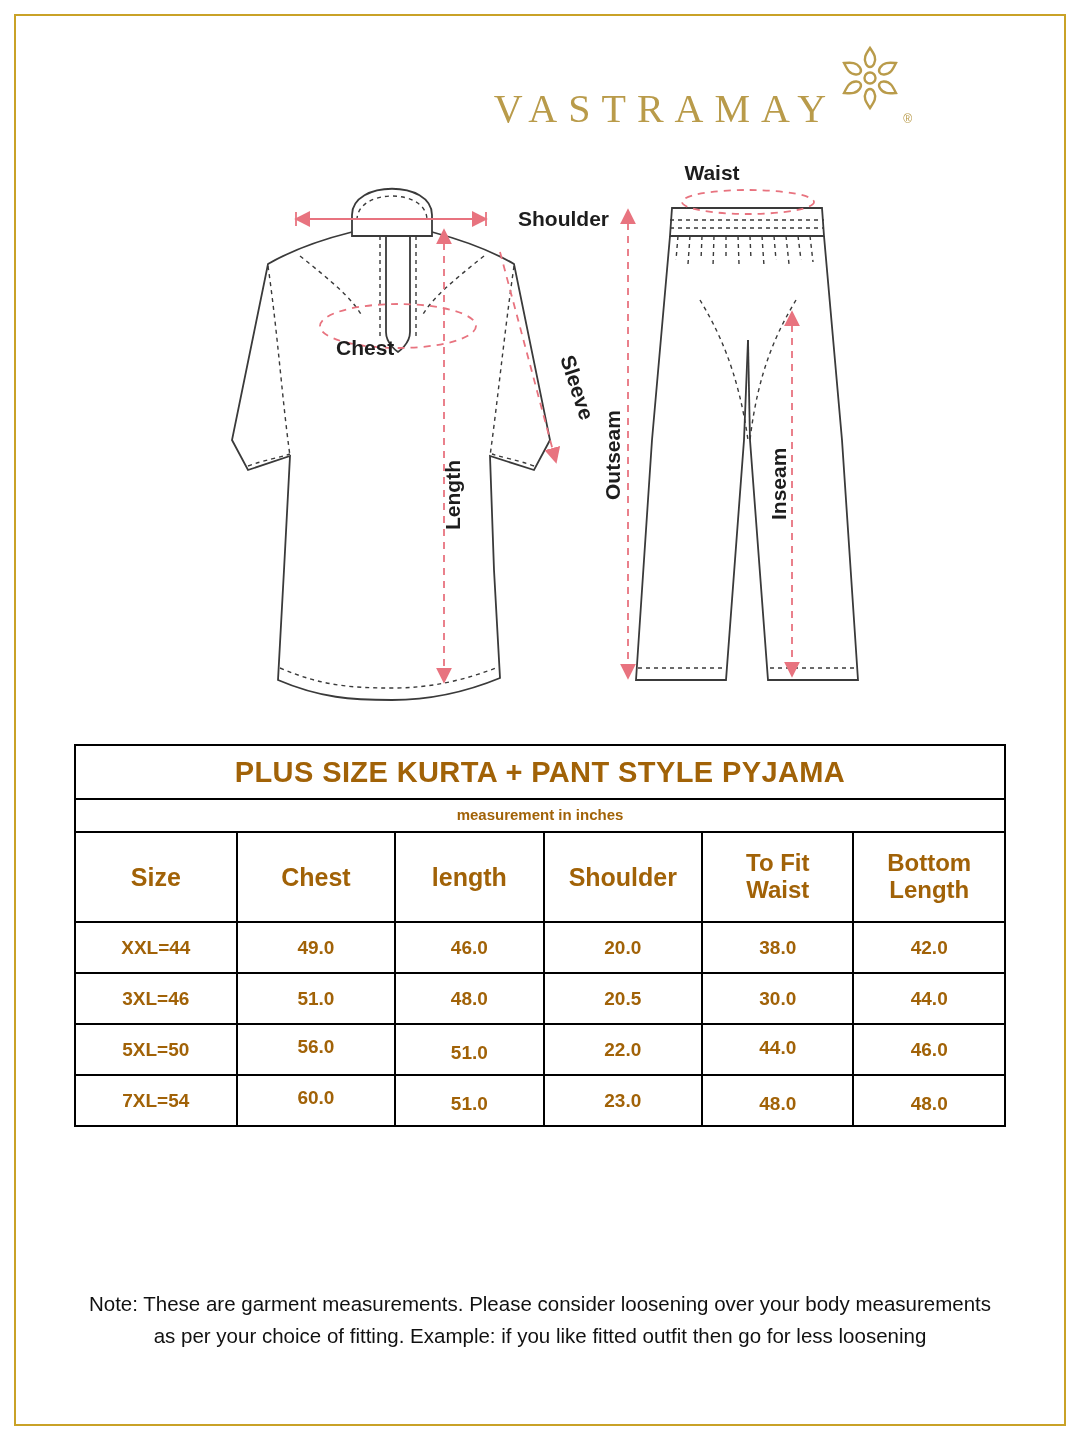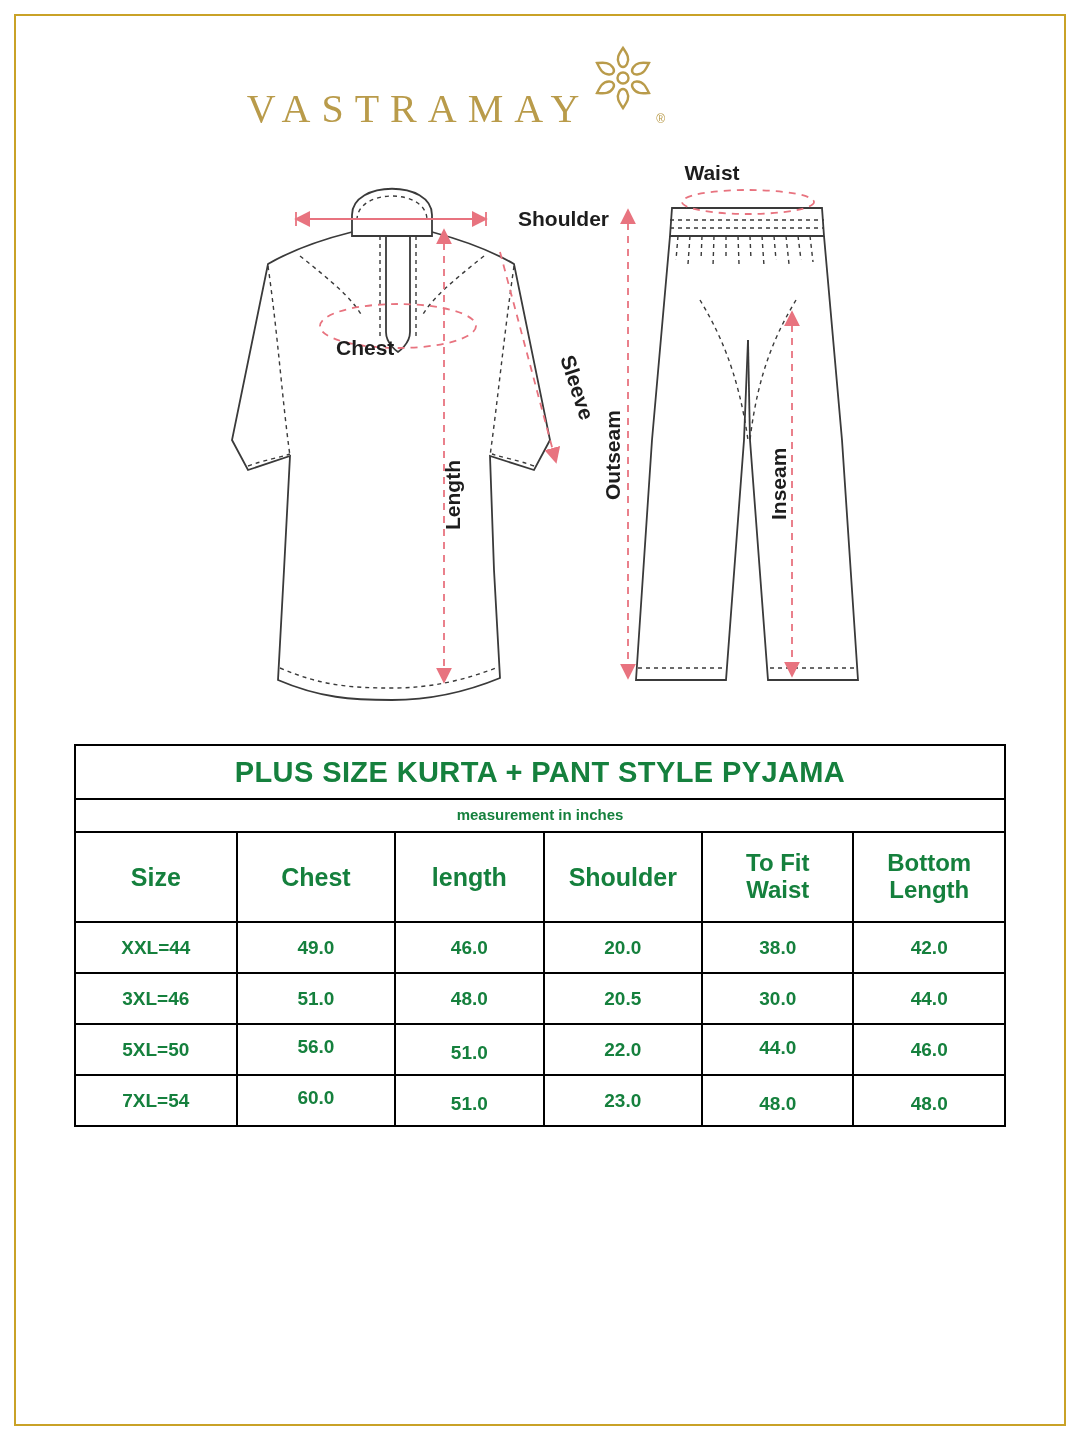--- a/index.html
+++ b/index.html
@@ -26,21 +26,21 @@
     bottom: 14px;
     border: 2px solid #c9a227;
     pointer-events: none;
   }
   
   .brand {
     position: absolute;
     top: 38px;
     left: 0;
     width: 912px;
-    text-align: center;
+    text-align: right;
     height: 90px;
   }
   .brand-wordmark {
     display: inline-block;
     font-family: "Liberation Serif", serif;
     font-size: 40px;
     letter-spacing: 11px;
     color: #b99b4a;
     font-weight: 400;
     vertical-align: bottom;
@@ -78,21 +78,21 @@
     width: 932px;
   }
   table.size-table {
     border-collapse: collapse;
     width: 100%;
     table-layout: fixed;
   }
   table.size-table td {
     border: 2px solid #000;
     text-align: center;
-    color: #15803d;
+    color: #a16207;
   }
   .title-cell {
     font-size: 29px;
     font-weight: bold;
     letter-spacing: 0.4px;
     padding: 10px 0 9px 0;
   }
   .subtitle-cell {
     font-size: 15px;
     font-weight: bold;
@@ -330,14 +330,18 @@
           <td class="data-cell"><span class="jitter-a">60.0</span></td>
           <td class="data-cell"><span class="jitter-b">51.0</span></td>
           <td class="data-cell"><span class="jitter-d">23.0</span></td>
           <td class="data-cell"><span class="jitter-b">48.0</span></td>
           <td class="data-cell"><span class="jitter-b">48.0</span></td>
         </tr>
       </tbody>
     </table>
   </div>
 
+  <div class="note">
+    <span>Note: These are garment measurements. Please consider loosening over your body measurements</span>
+    <span class="line2">as per your choice of fitting. Example: if you like fitted outfit then go for less loosening</span>
+  </div>
 
 </div>
 
 </body></html>

